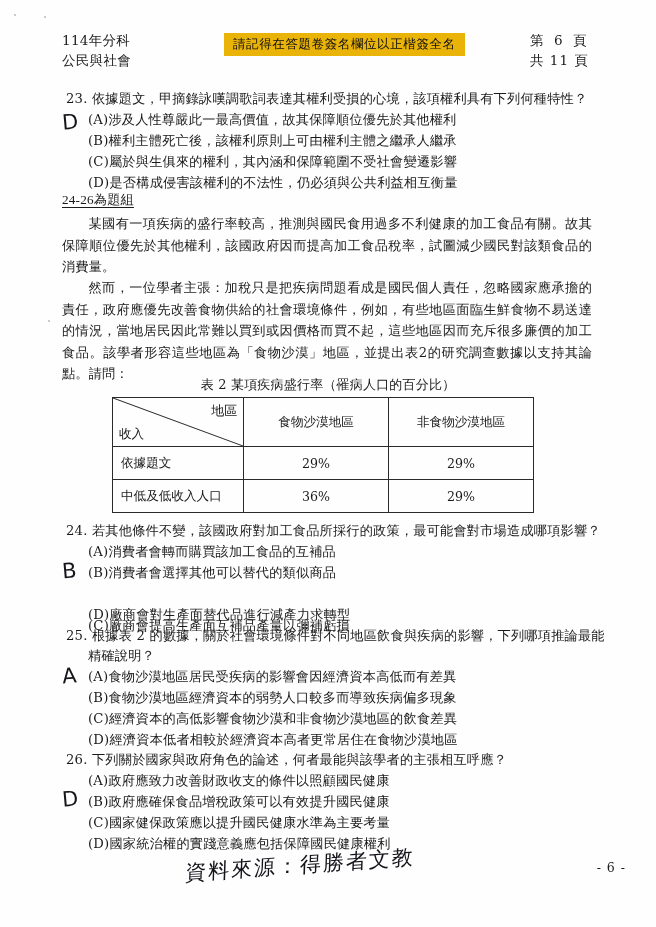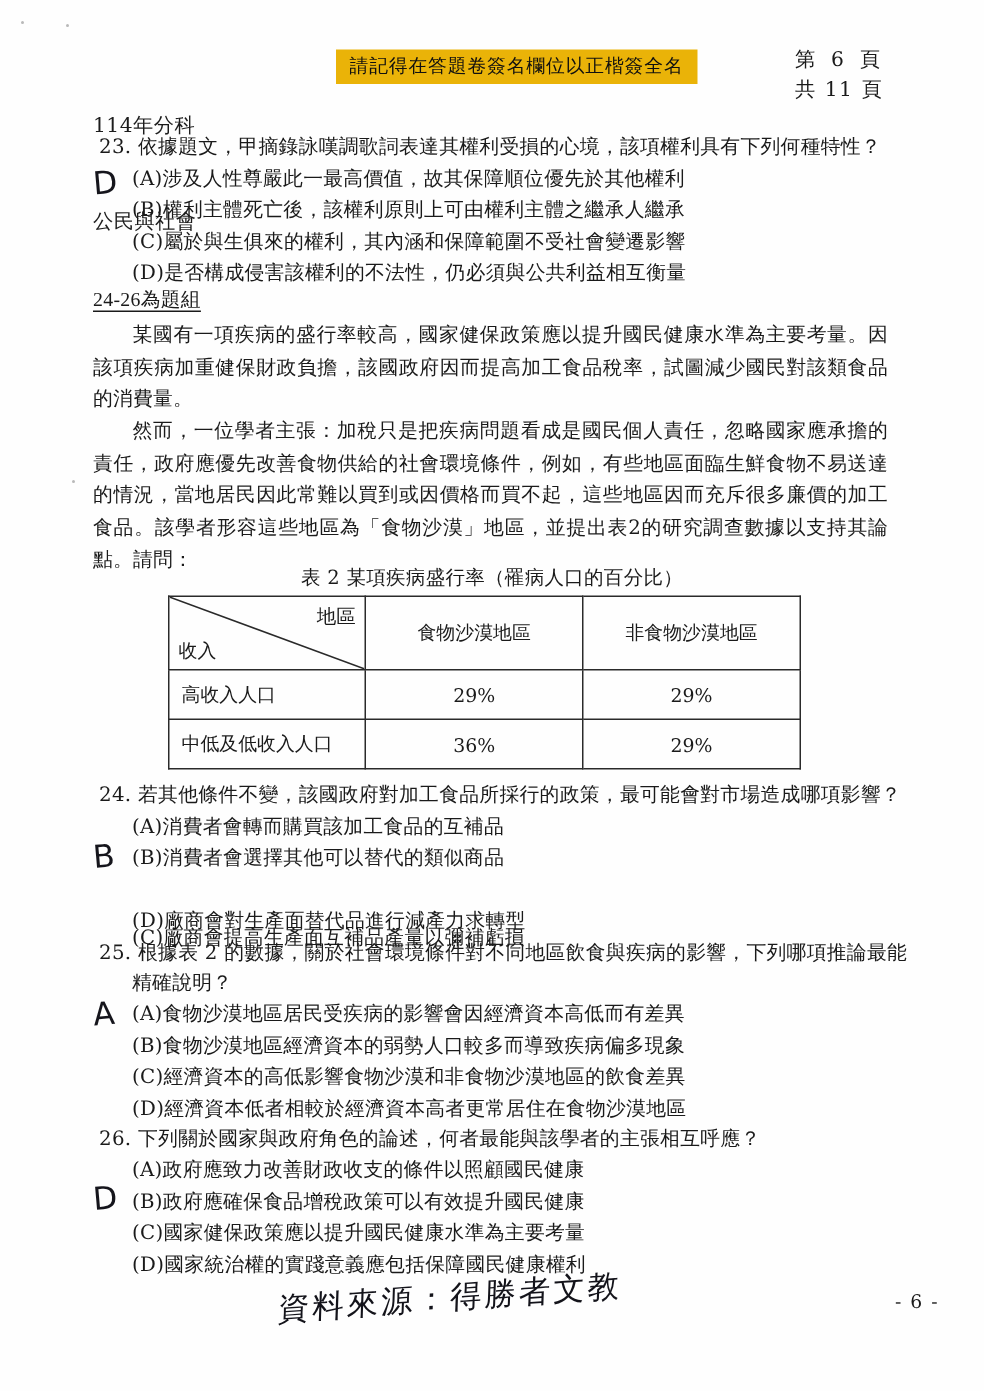--- a/index.html
+++ b/index.html
@@ -32,21 +32,21 @@
   }
   .hdr-left {
     position: absolute;
     left: 62px;
     top: 0;
     font-size: 13.5px;
     line-height: 20px;
     letter-spacing: 0.3px;
     color: #1c1c1c;
   }
-  .hdr-left div { white-space: nowrap; margin-top: 44px; }
+  .hdr-left div { white-space: nowrap; }
 
   .hdr-banner {
     position: absolute;
     left: 224px;
     top: 3px;
     background: #eab308;
     color: #101010;
     font-size: 12.5px;
     line-height: 18px;
     padding: 2px 9px 3px 9px;
@@ -238,21 +238,21 @@
     <div class="margin-mark" style="left:62px;top:110px;">D</div>
     <div class="opt" style="left:88px;top:110px;">(A)涉及人性尊嚴此一最高價值，故其保障順位優先於其他權利</div>
     <div class="opt" style="left:88px;top:131px;">(B)權利主體死亡後，該權利原則上可由權利主體之繼承人繼承</div>
     <div class="opt" style="left:88px;top:152px;">(C)屬於與生俱來的權利，其內涵和保障範圍不受社會變遷影響</div>
     <div class="opt" style="left:88px;top:173px;">(D)是否構成侵害該權利的不法性，仍必須與公共利益相互衡量</div>
   </div>
 
   <div class="group-head">24-26為題組</div>
 
   <div class="para" style="left:62px;top:213px;width:530px;">
-    <p>某國有一項疾病的盛行率較高，國家健保政策應以提升國民健康水準為主要考量。因該項疾病加重健保財政負擔，該國政府因而提高加工食品稅率，試圖減少國民對該類食品的消費量。</p>
+    <p>某國有一項疾病的盛行率較高，推測與國民食用過多不利健康的加工食品有關。故其保障順位優先於其他權利，該國政府因而提高加工食品稅率，試圖減少國民對該類食品的消費量。</p>
   </div>
 
   <div class="para" style="left:62px;top:277px;width:530px;">
     <p>然而，一位學者主張：加稅只是把疾病問題看成是國民個人責任，忽略國家應承擔的責任，政府應優先改善食物供給的社會環境條件，例如，有些地區面臨生鮮食物不易送達的情況，當地居民因此常難以買到或因價格而買不起，這些地區因而充斥很多廉價的加工食品。該學者形容這些地區為「食物沙漠」地區，並提出表2的研究調查數據以支持其論點。請問：</p>
   </div>
 
   <div class="tbl-caption">表 2 某項疾病盛行率（罹病人口的百分比）</div>
 
   <table class="data">
     <tbody>
@@ -261,21 +261,21 @@
         <svg viewBox="0 0 126 48" preserveAspectRatio="none">
           <line x1="0" y1="0" x2="126" y2="48" stroke="#2a2a2a" stroke-width="1"></line>
         </svg>
         <span class="lbl-col">地區</span>
         <span class="lbl-row">收入</span>
       </td>
       <td class="val">食物沙漠地區</td>
       <td class="val">非食物沙漠地區</td>
     </tr>
     <tr>
-      <td class="rowhdr">高收入人口</td>
+      <td class="rowhdr">依據題文</td>
       <td class="val">29%</td>
       <td class="val">29%</td>
     </tr>
     <tr>
       <td class="rowhdr">中低及低收入人口</td>
       <td class="val">36%</td>
       <td class="val">29%</td>
     </tr>
   </tbody>
     </table>

